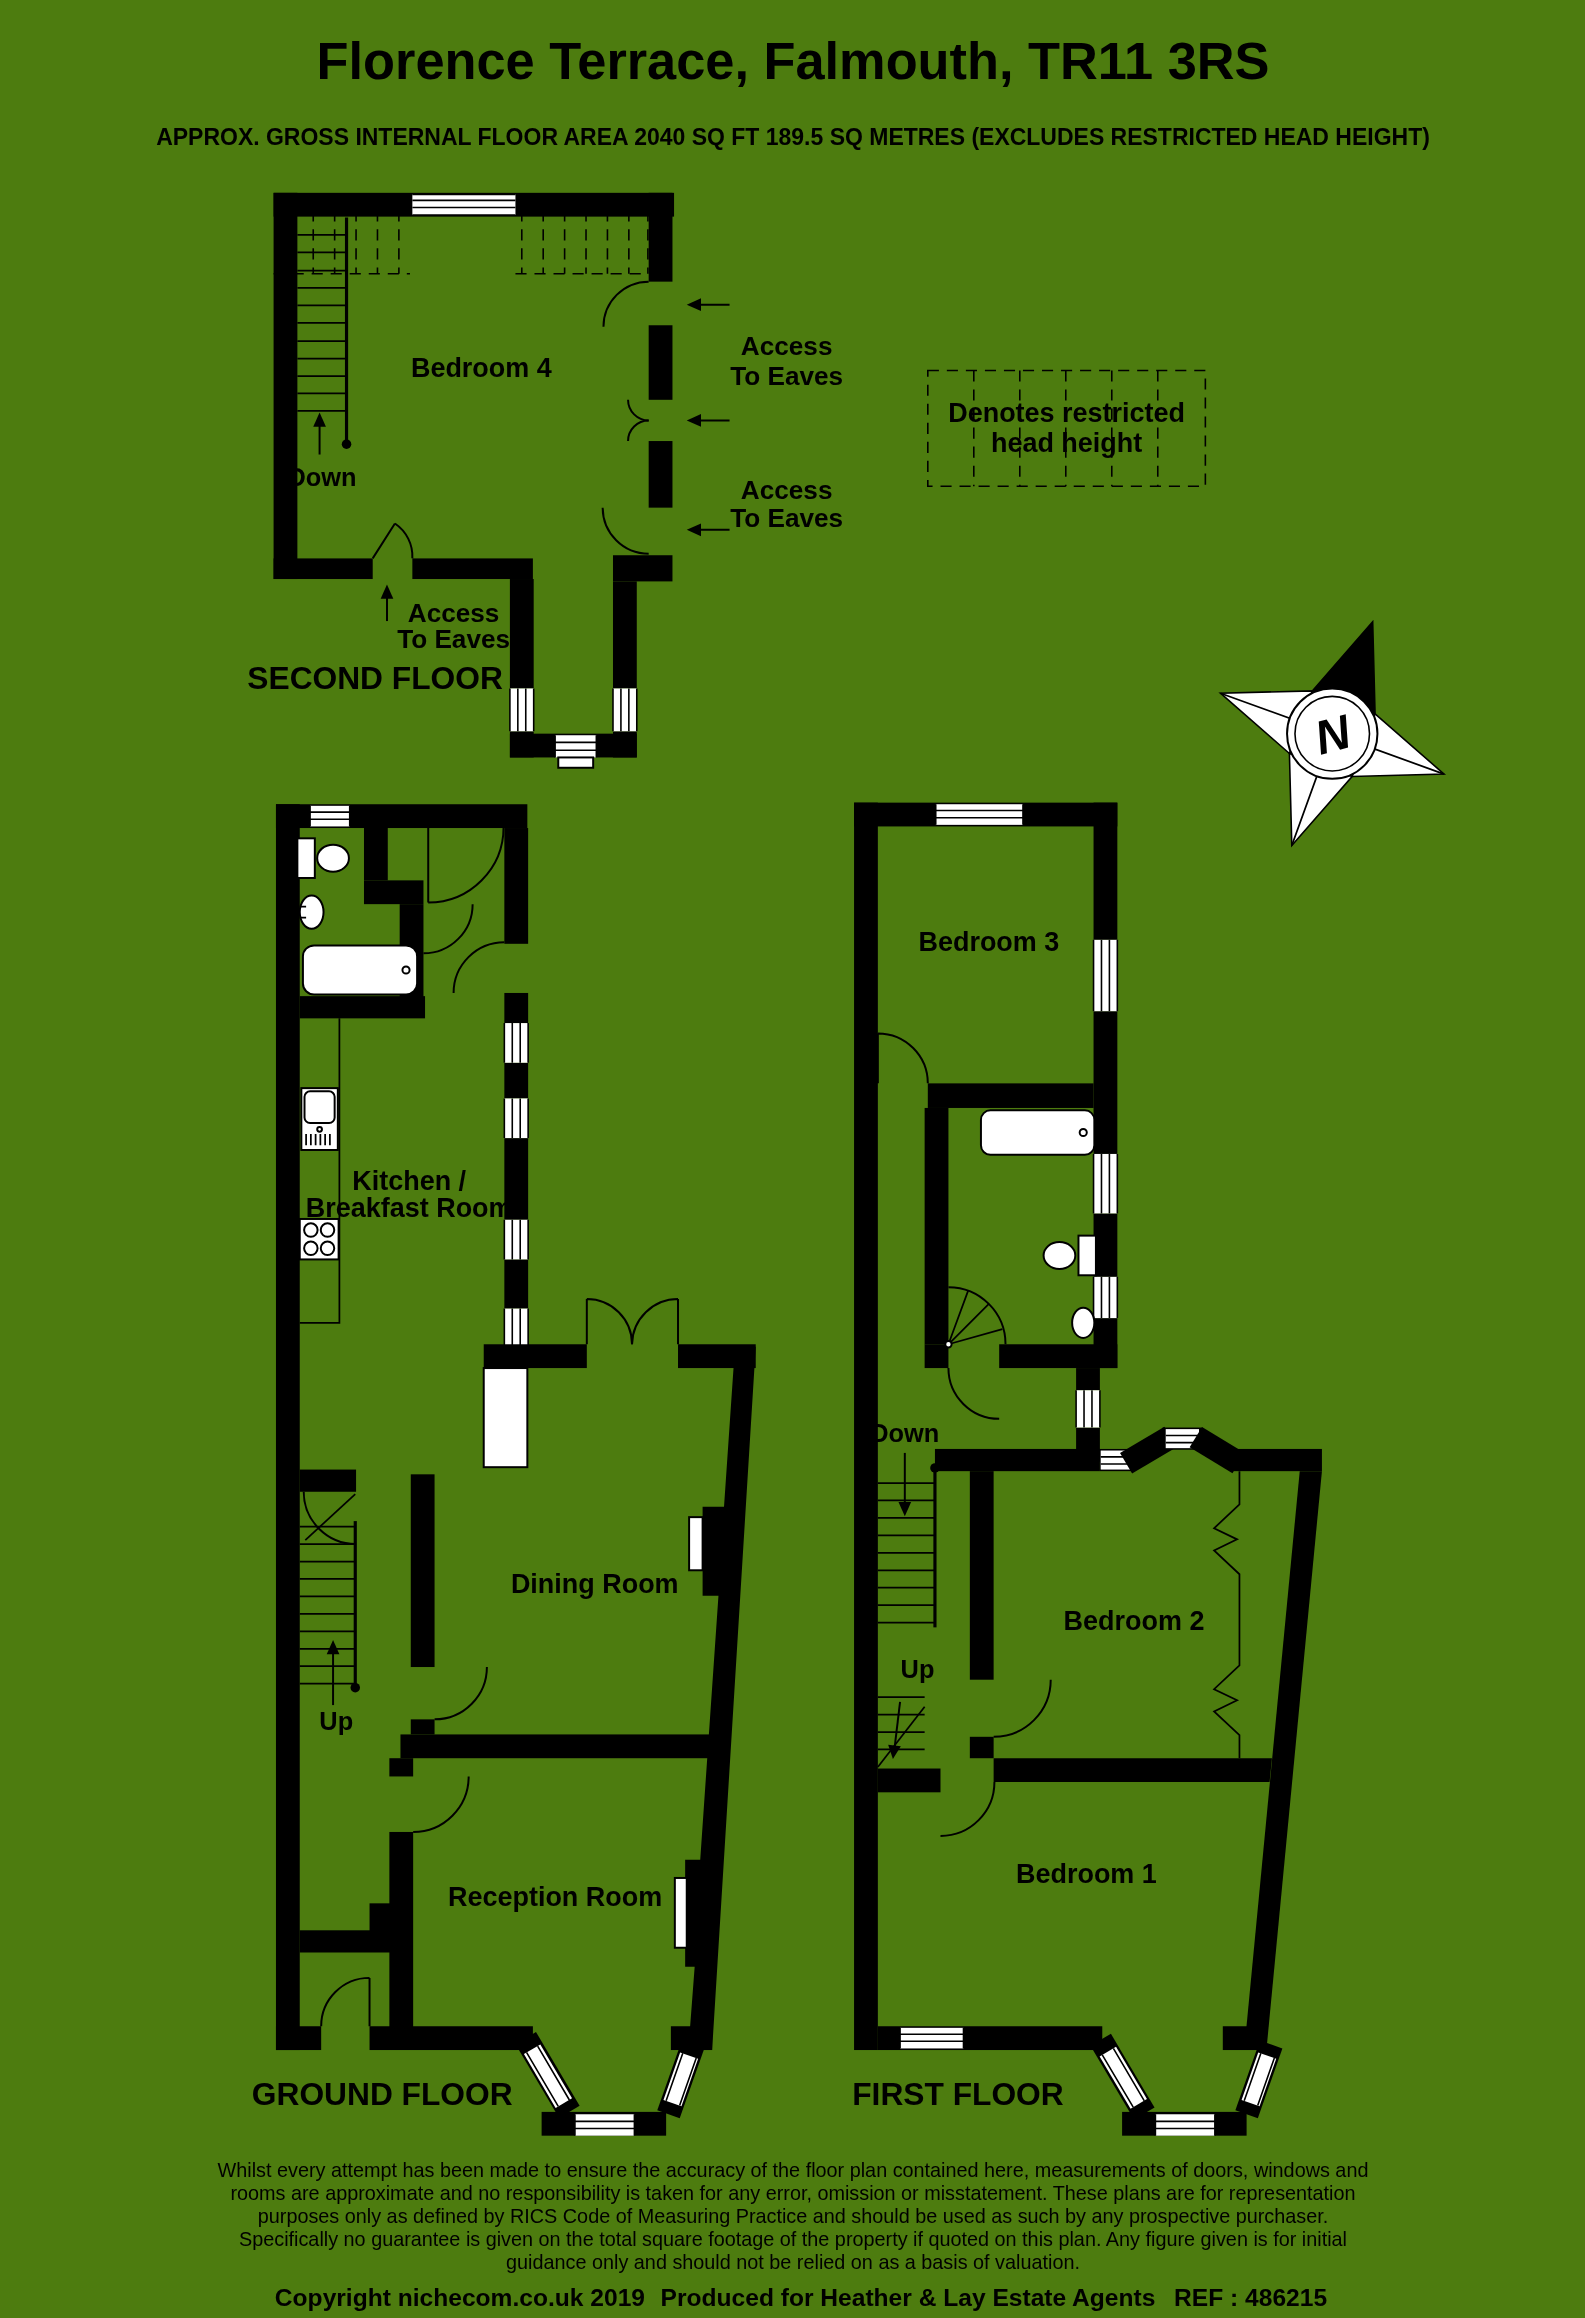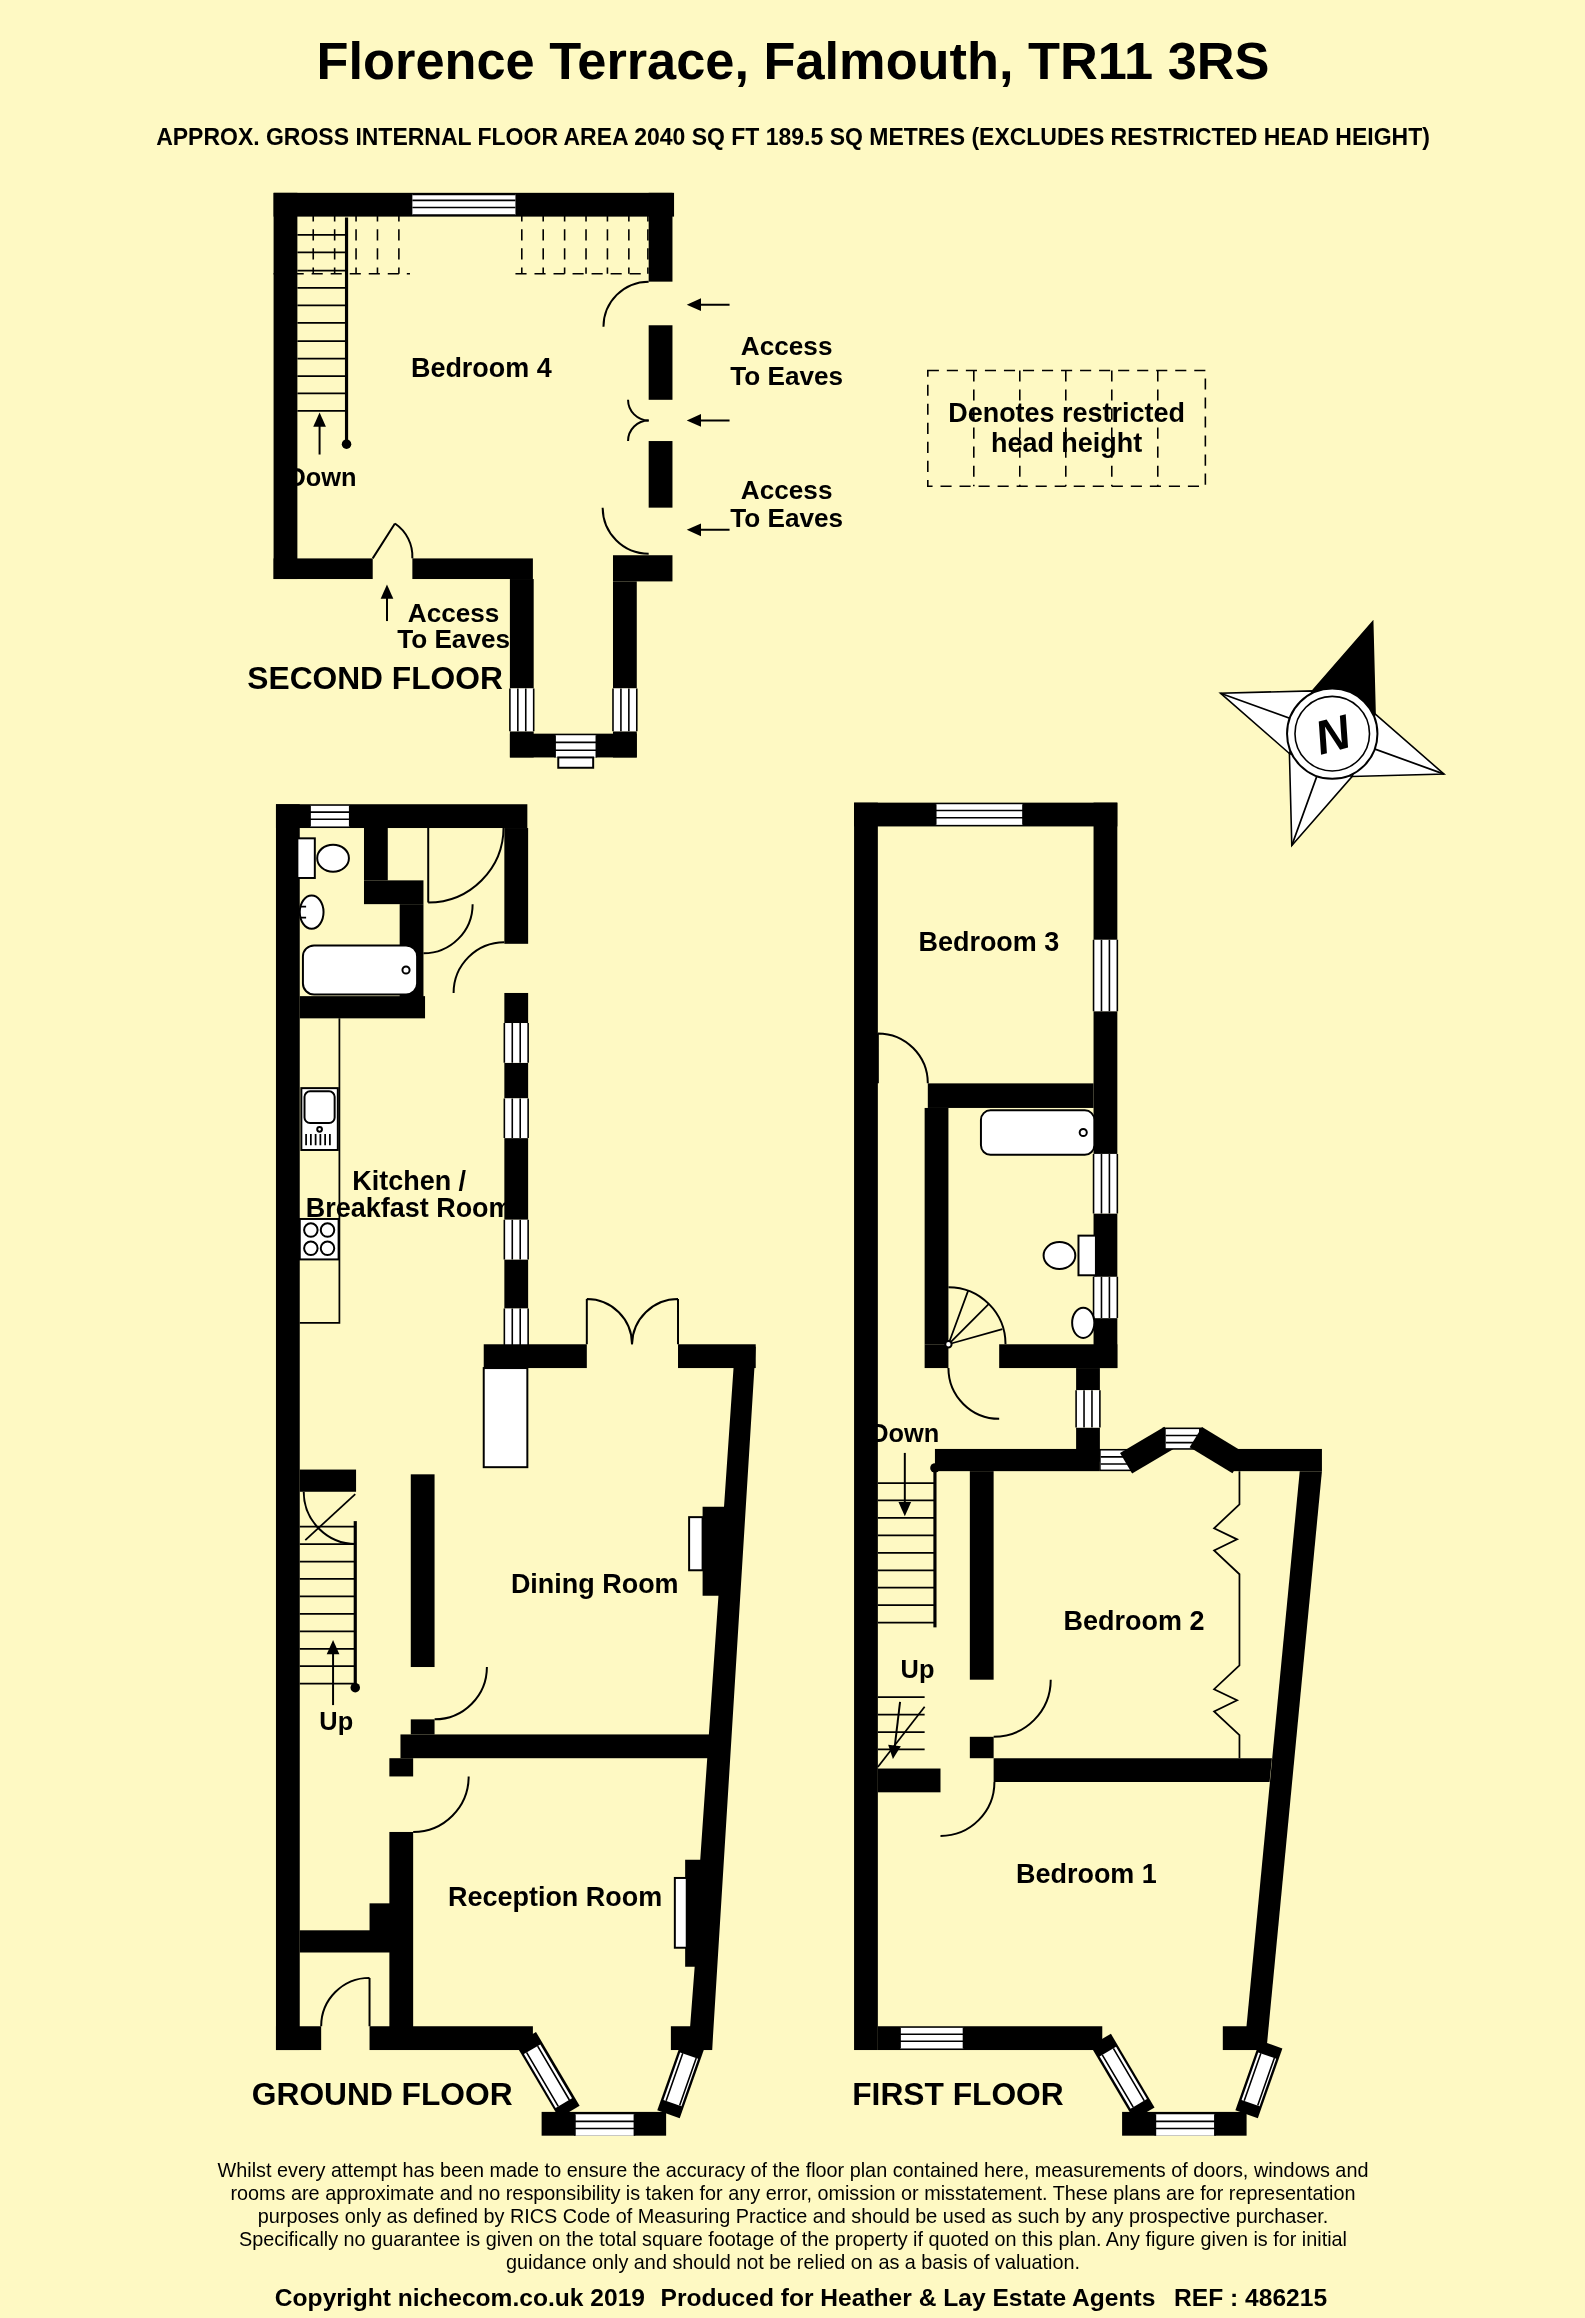--- a/index.html
+++ b/index.html
@@ -1,16 +1,16 @@
 <!DOCTYPE html>
 <html style="font-size:12.7px"><head>
 <meta charset="utf-8">
 <style>
   html,body{margin:0;padding:0;background:#fff;}
-  .page{position:relative;width:1586px;height:2319px;background:#fef9c3;overflow:hidden;}
+  .page{position:relative;width:1586px;height:2319px;background:#4d7c0f;overflow:hidden;}
   svg{position:absolute;inset:0;}
   svg text{font-family:"Liberation Sans", sans-serif;fill:#000;text-anchor:middle;}
   .t-title{font-size:66px;font-weight:bold;}
   .t-sub{font-size:29px;font-weight:bold;}
   .t-floor{font-size:40px;font-weight:bold;}
   .t-room{font-size:34px;font-weight:bold;}
   .t-stair{font-size:32px;font-weight:bold;}
   .t-eaves{font-size:33px;font-weight:bold;}
   .t-legend{font-size:34px;font-weight:bold;}
   .t-disc{font-size:25px;}

